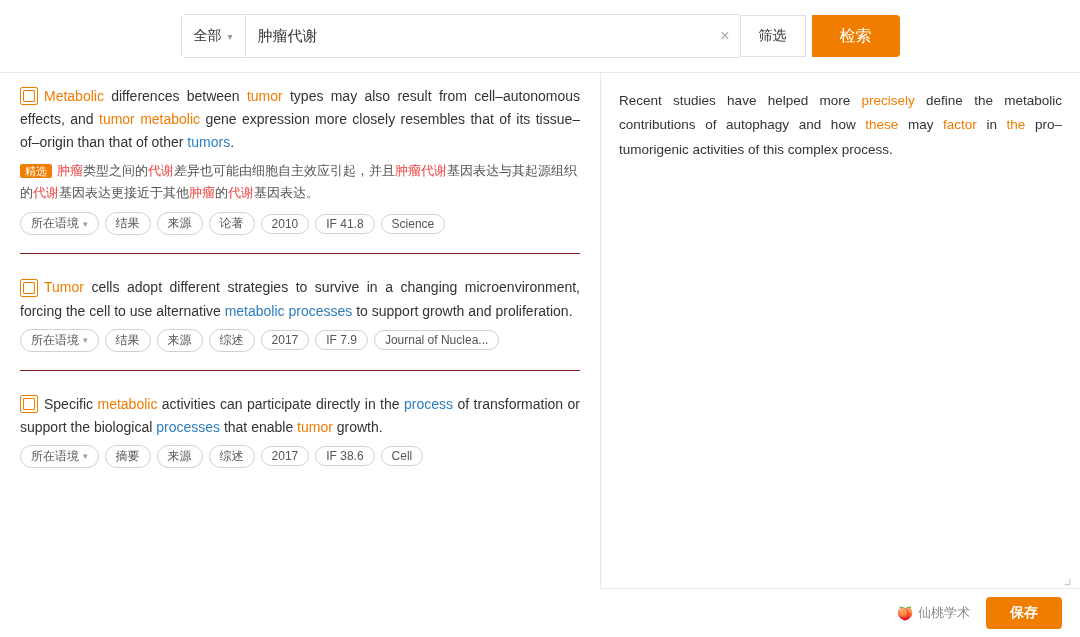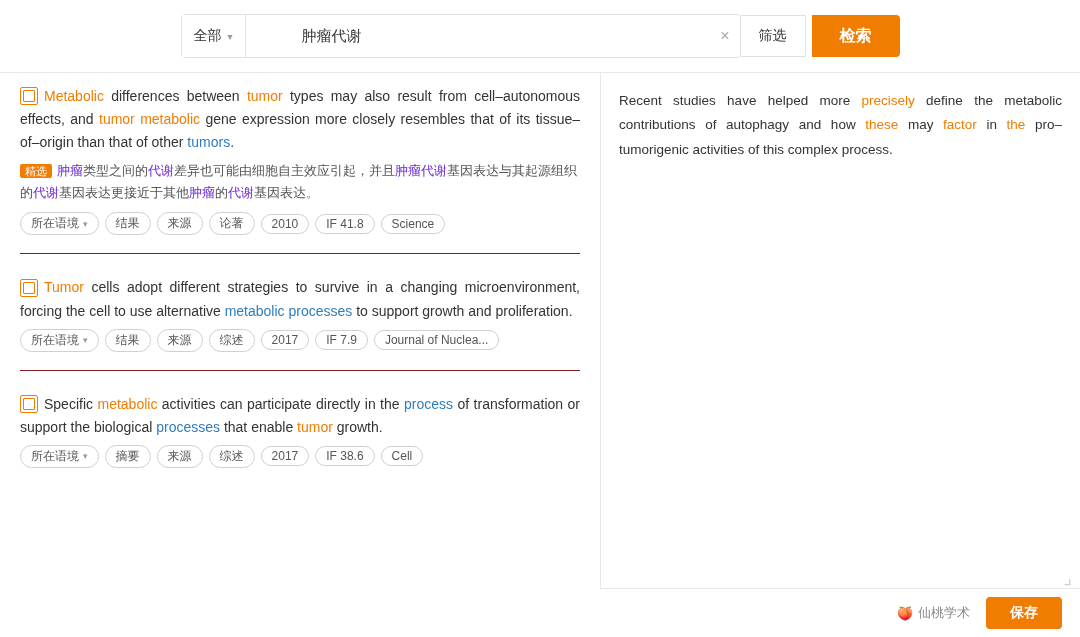--- a/index.html
+++ b/index.html
@@ -21,21 +21,20 @@
       border-bottom: 1px solid #e8e8e8;
     }
     .search-bar {
       display: flex;
       align-items: center;
       border: 1.5px solid #e0e0e0;
       border-radius: 4px;
       overflow: visible;
       width: 560px;
       background: #fff;
-      gap: 44px;
     }
     .search-category {
       display: flex;
       align-items: center;
       padding: 0 12px;
       height: 42px;
       border-right: 1px solid #e0e0e0;
       cursor: pointer;
       font-size: 14px;
       color: #333;
@@ -78,21 +77,21 @@
       display: flex;
       align-items: center;
       margin-left: 0;
     }
     .search-btn {
       height: 42px;
       padding: 0 28px;
       background: #f07c00;
       color: #fff;
       font-size: 16px;
-      font-weight: bold;
+      font-weight: normal;
       border: none;
       border-radius: 0 4px 4px 0;
       cursor: pointer;
       margin-left: 6px;
     }
 
     
     .main-layout {
       display: flex;
       height: calc(637px - 71px);
@@ -154,21 +153,21 @@
       color: #2e7dbf;
     }
 
     .result-cn {
       font-size: 13px;
       line-height: 1.7;
       color: #555;
       margin-bottom: 8px;
     }
     .result-cn .highlight-orange {
-      color: #6d28d9;
+      color: #ef4444;
     }
 
     
     .tag-row {
       display: flex;
       align-items: center;
       flex-wrap: wrap;
       gap: 6px;
       margin-top: 6px;
     }

